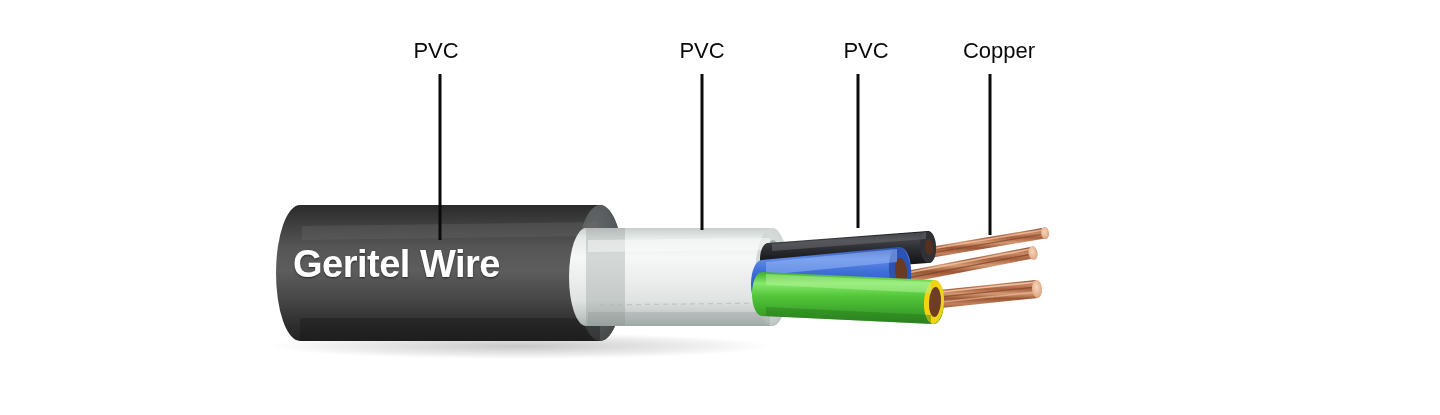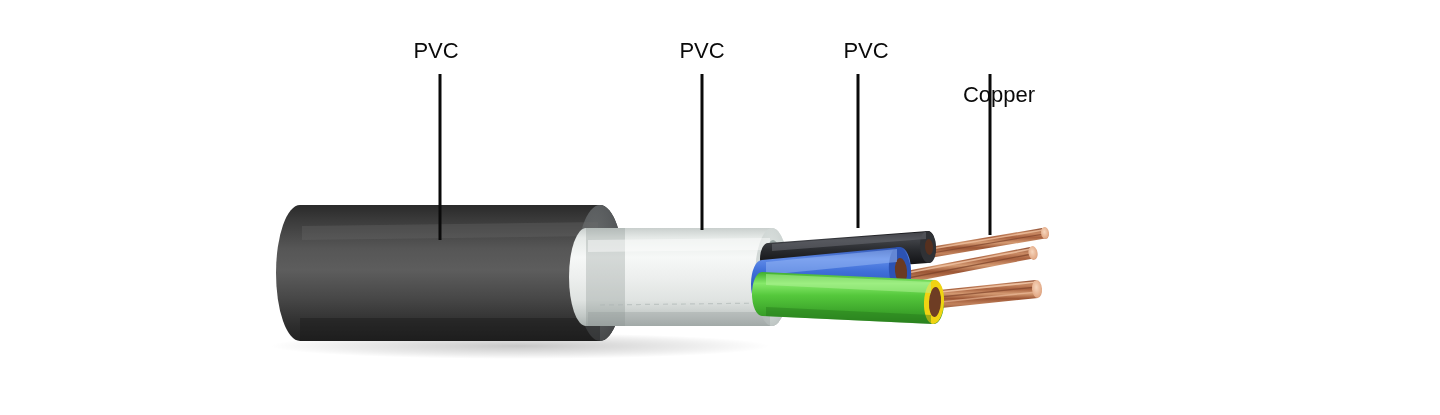--- a/index.html
+++ b/index.html
@@ -243,16 +243,17 @@
   </svg>
 
   <div class="leader-line" style="left:440px; top:74px; height:166px;"></div>
   <div class="leader-line" style="left:702px; top:74px; height:156px;"></div>
   <div class="leader-line" style="left:858px; top:74px; height:154px;"></div>
   <div class="leader-line" style="left:990px; top:74px; height:161px;"></div>
 
   <div class="label-text" style="left:436px; top:40px;">PVC</div>
   <div class="label-text" style="left:702px; top:40px;">PVC</div>
   <div class="label-text" style="left:866px; top:40px;">PVC</div>
-  <div class="label-text" style="left:999px; top:40px;margin-top:44px;">Copper</div>
-
+  <div class="label-text" style="left:999px; top:40px;">Copper</div>
+
+  <div class="brand-text" style="left:293px; top:245px;">Geritel Wire</div>
 
 </div>
 
 </body></html>

